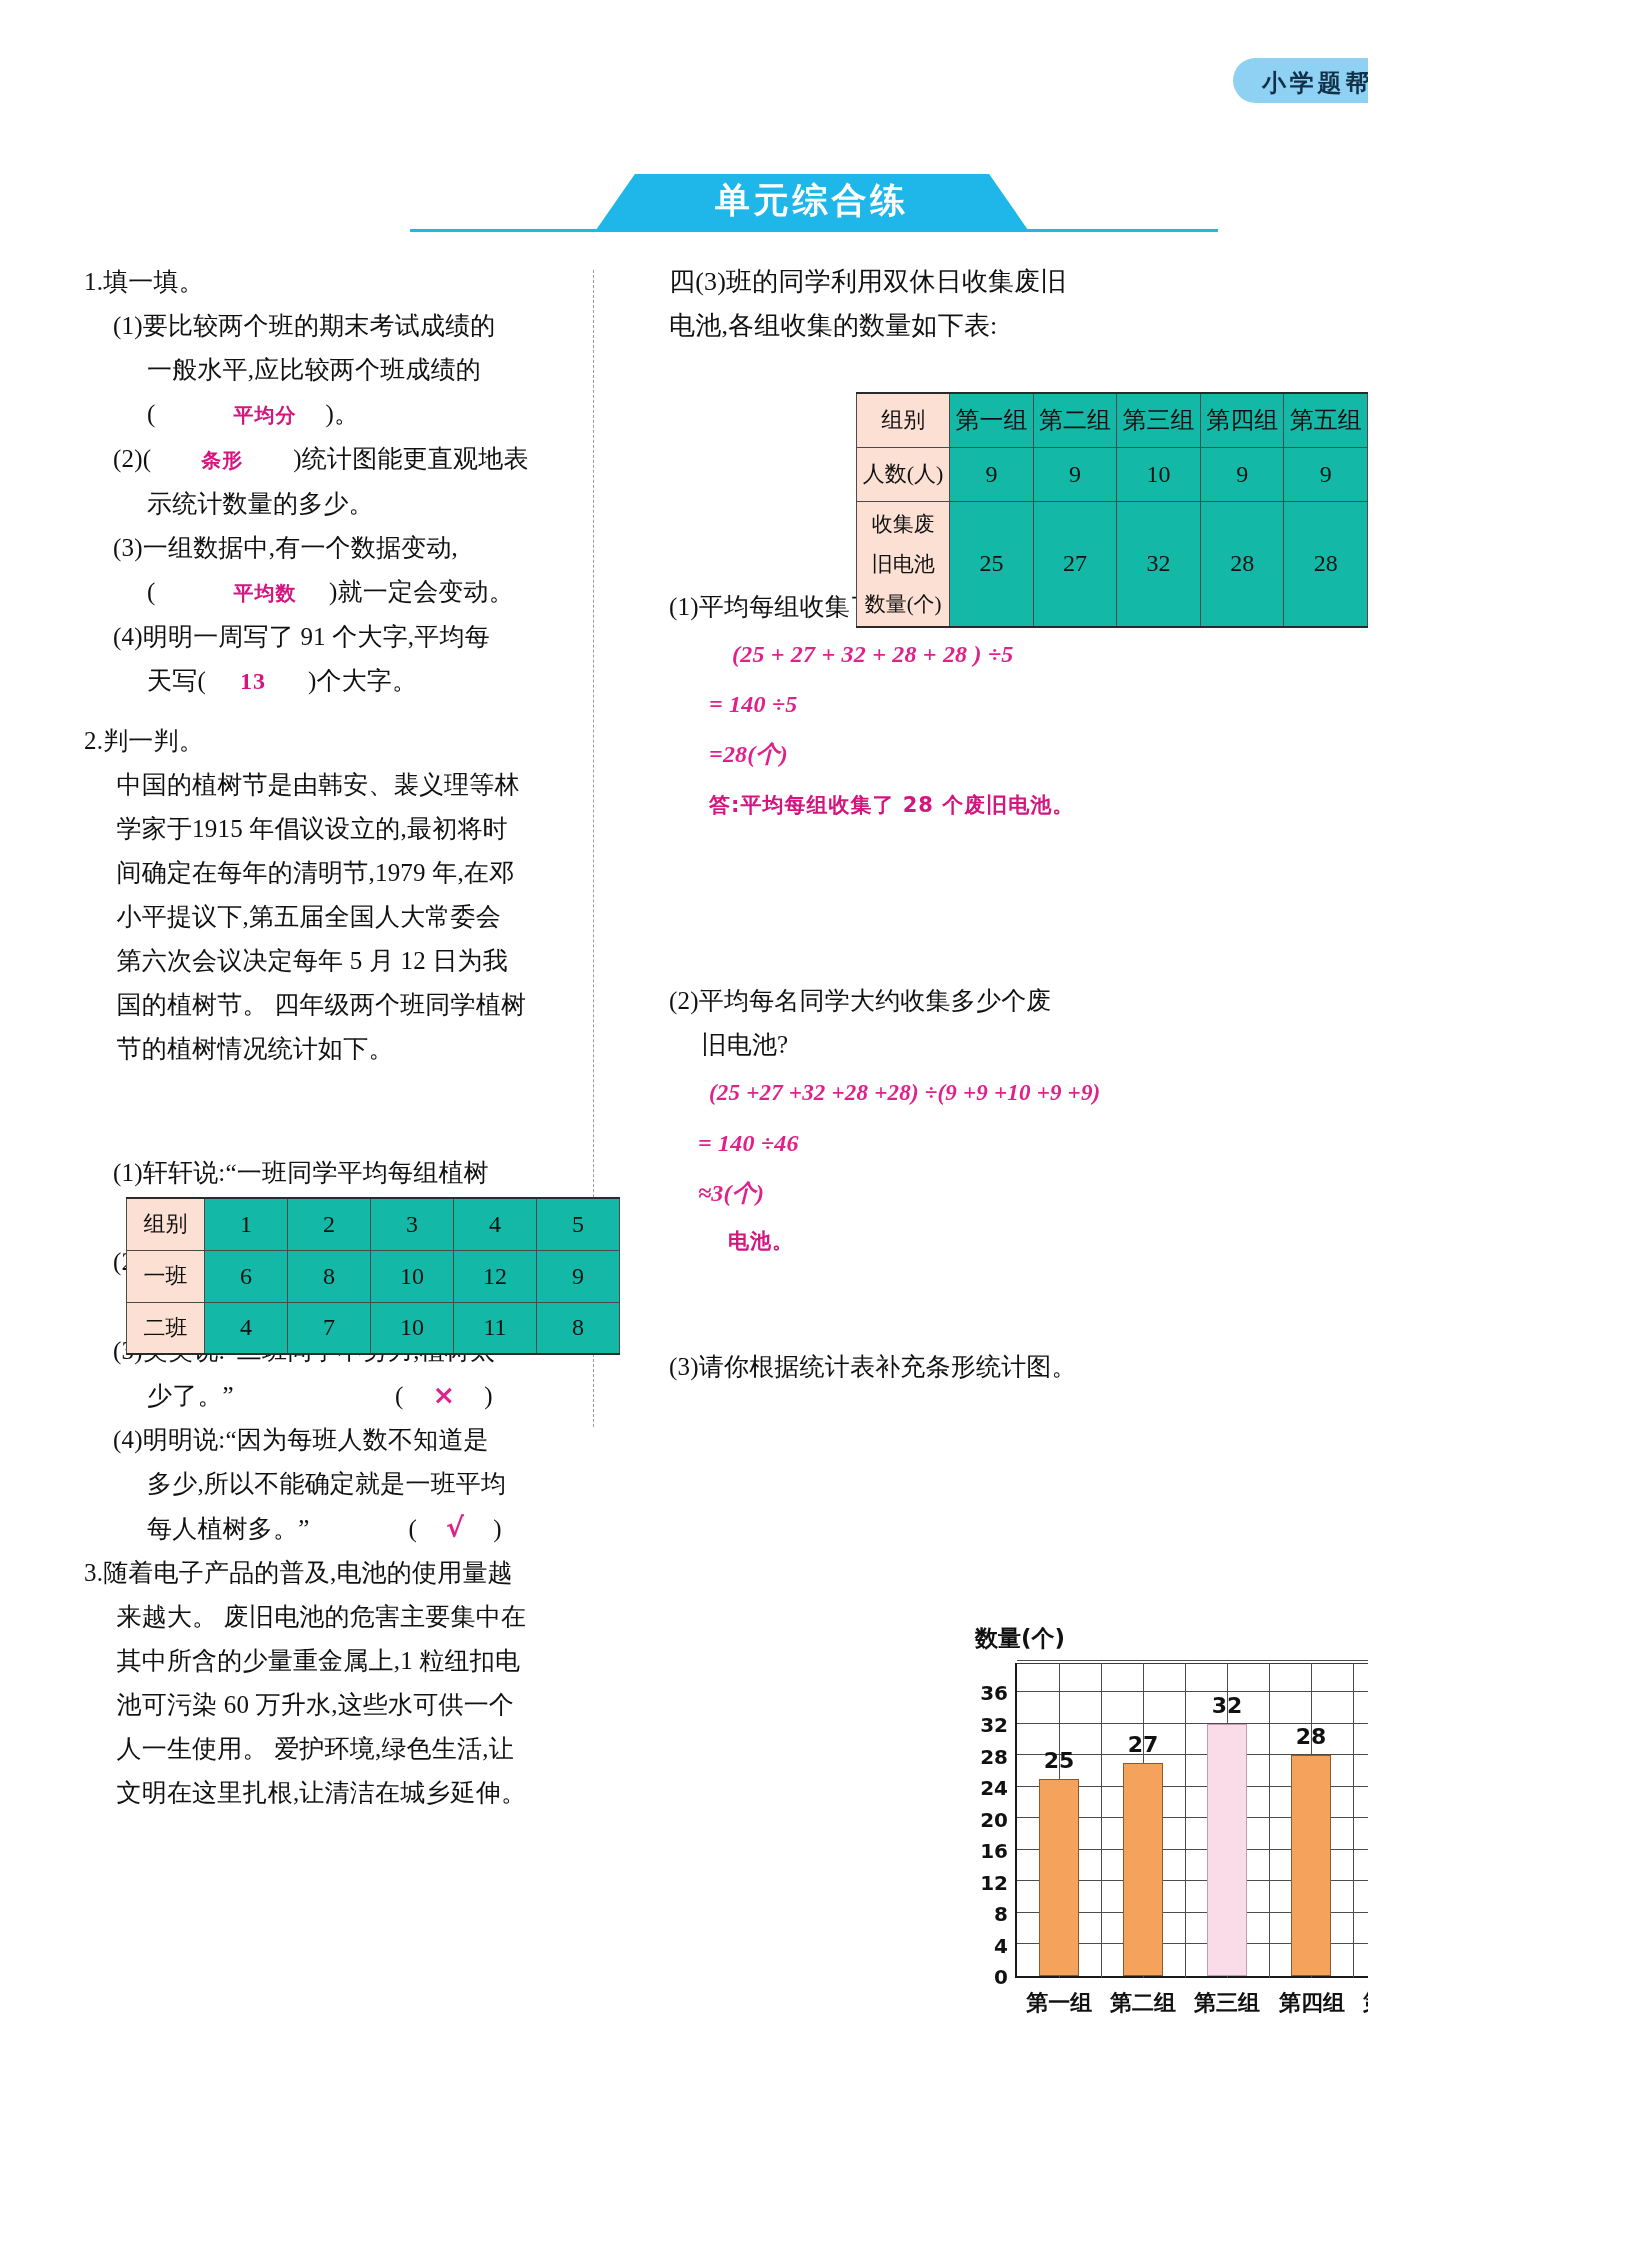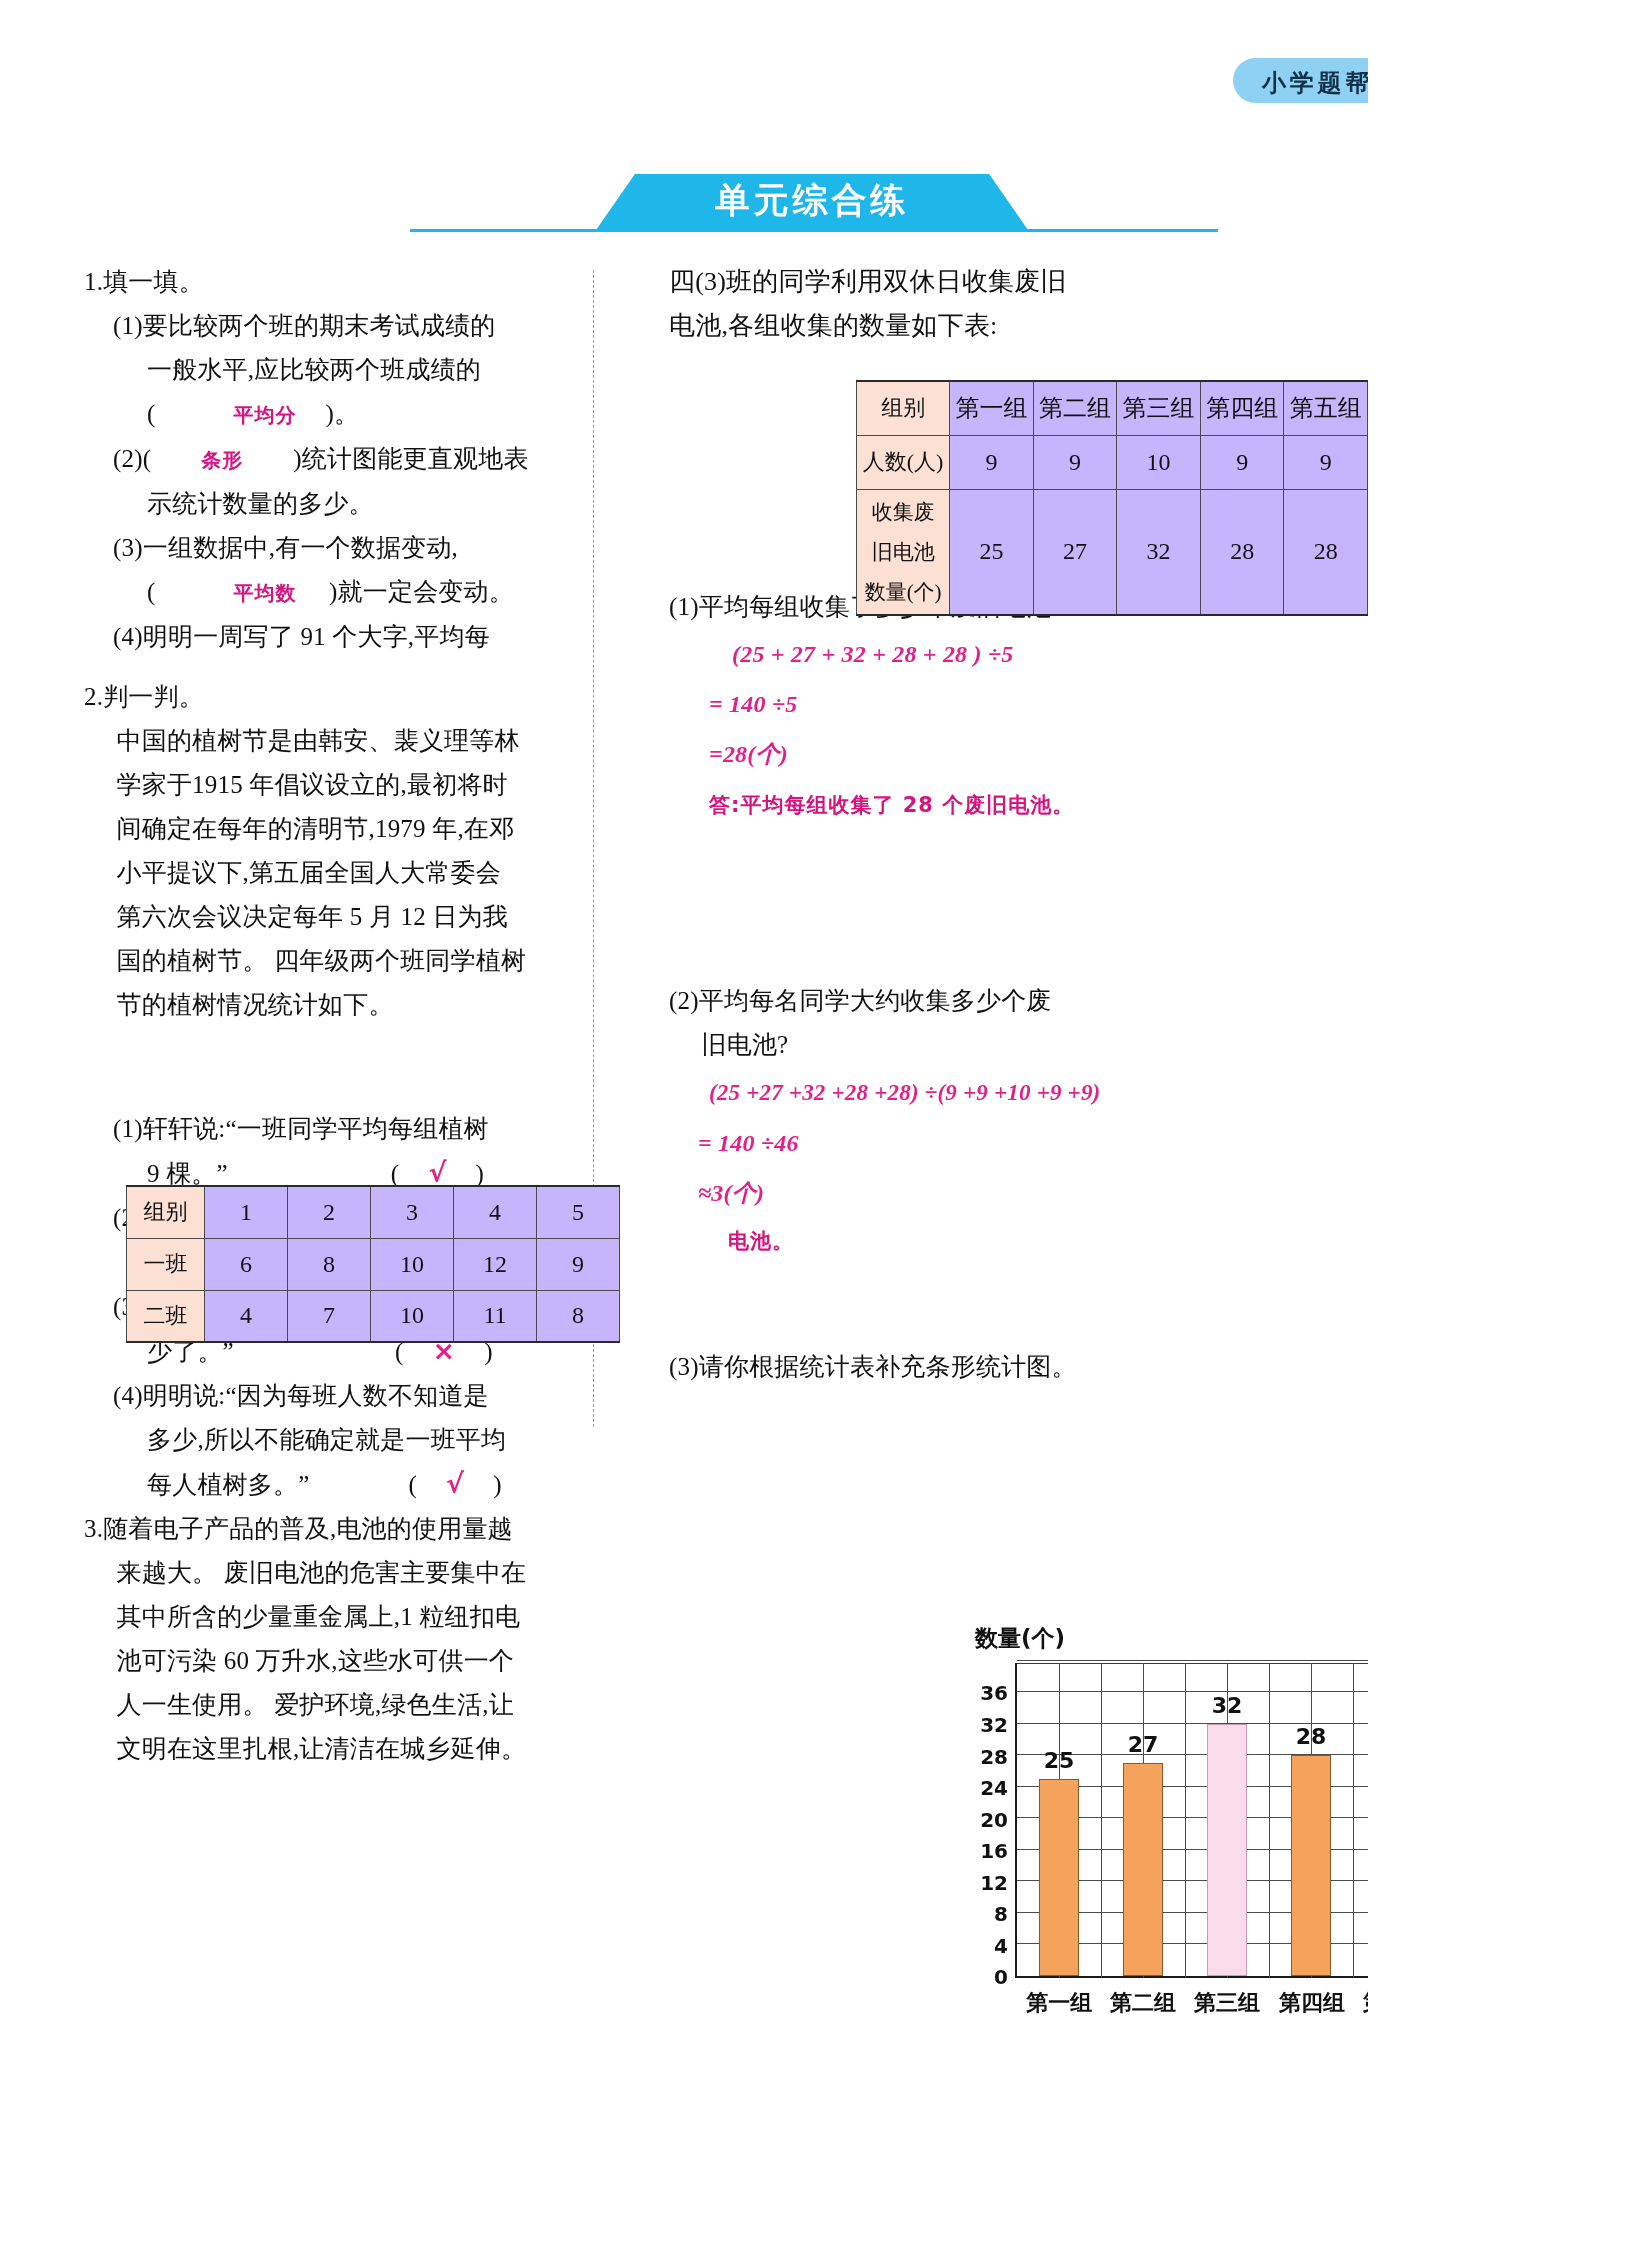--- a/index.html
+++ b/index.html
@@ -86,21 +86,22 @@
   }
   .ans-mark {
     color: #e0218a; font-size: 27px; font-weight: 700;
     font-family: "DejaVu Sans", sans-serif;
   }
   .wide-space { display: inline-block; width: 78px; }
 
   
   table.stat {
     border-collapse: collapse; font-size: 24px; color: #111;
-    background: #c4b5fd;
+    background: #14b8a6;
+    margin-top: 12px;
   }
   table.stat td {
     border: 1.4px solid #4a4a4a; text-align: center; vertical-align: middle;
     padding: 0;
   }
   table.stat td.hdr { background: #fbe0d3; font-size: 22px; }
   table.stat tr.top-rule td { border-top: 2.9px solid #2a2a2a; }
   table.stat tr.bot-rule td { border-bottom: 2.9px solid #2a2a2a; }
 
   #table-plant { position: absolute; left: 126px; top: 1185px; }
@@ -239,20 +240,23 @@
 
     <div class="qline indent1">
       <span>(3)</span><span>一组数据中,有一个数据变动,</span>
     </div>
     <div class="qline indent2">
       <span>(</span><span class="wide-space"></span><span class="ans">平均数</span><span class="wide-space" style="width:32.5px"></span><span>)就一定会变动。</span>
     </div>
 
     <div class="qline indent1">
       <span>(4)</span><span>明明一周写了 91 个大字,平均每</span>
+    </div>
+    <div class="qline indent2">
+      <span>天写(</span><span class="wide-space" style="width:34px"></span><span class="ans" style="font-family:'Liberation Serif',serif;font-size:24px;">13</span><span class="wide-space" style="width:42px"></span><span>)个大字。</span>
     </div>
 
     <div class="qline" style="margin-top:16px">
       <span>2.</span><span>判一判。</span>
     </div>
     <div class="qline indent3">中国的植树节是由韩安、裴义理等林</div>
     <div class="qline indent3">学家于1915 年倡议设立的,最初将时</div>
     <div class="qline indent3">间确定在每年的清明节,1979 年,在邓</div>
     <div class="qline indent3">小平提议下,第五届全国人大常委会</div>
     <div class="qline indent3">第六次会议决定每年 5 月 12 日为我</div>

